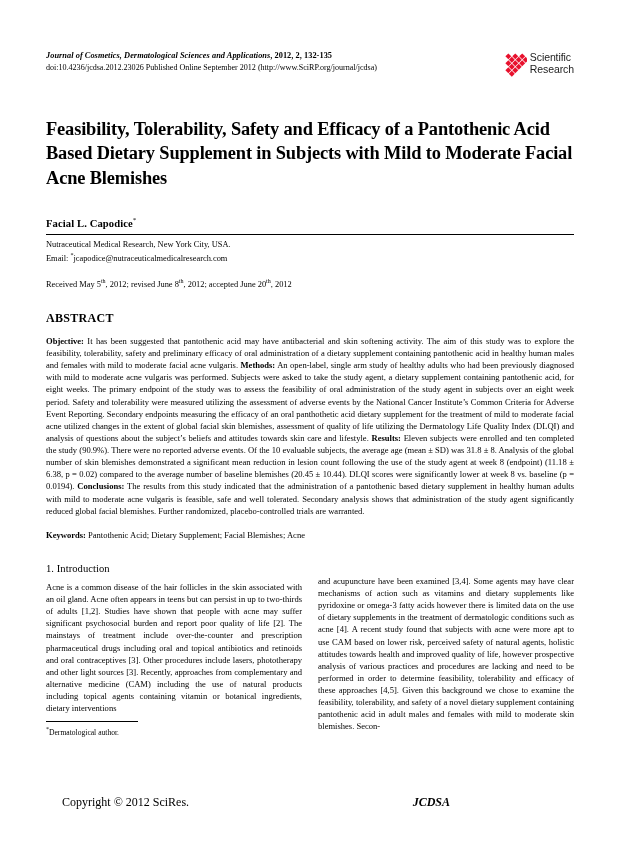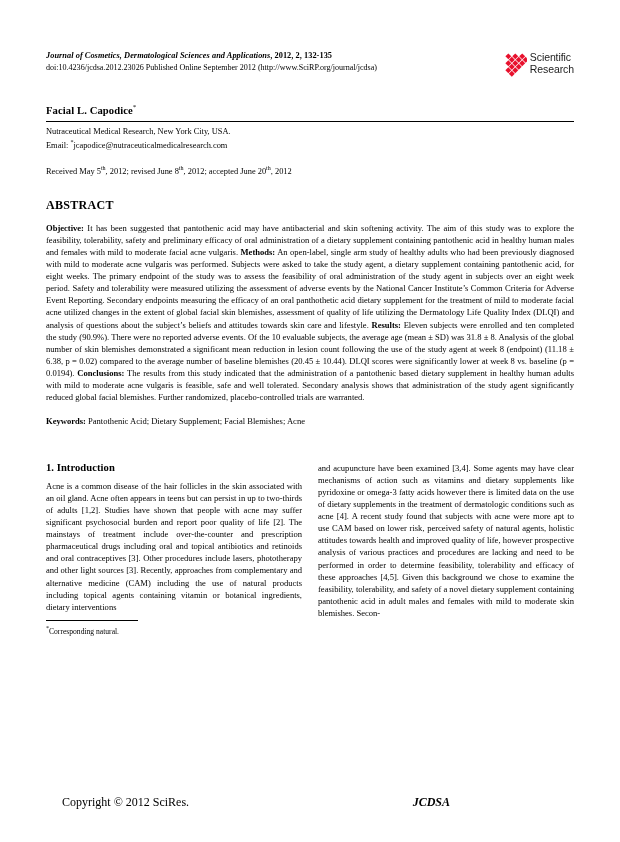--- a/index.html
+++ b/index.html
@@ -138,22 +138,22 @@
     margin-top: 22px;
     display: flex;
     gap: 16px;
   }
   .col {
     width: 256px;
     position: relative;
   }
   .sec-head {
     font-size: 10.6px;
-    font-weight: bold;
-    margin: 12px 0 7px 0;
+    font-weight: normal;
+    margin: 0 0 7px 0;
     letter-spacing: 0.05px;
   }
   .body-text {
     font-size: 8.55px;
     line-height: 1.42;
     text-align: justify;
     margin: 0;
   }
   .col-right .body-text { margin-top: 12px; }
 
@@ -219,41 +219,42 @@
             </g>
           </g>
         </svg>
         <div class="logo-text">
           <div>Scientific</div>
           <div>Research</div>
         </div>
       </div>
     </div>
 
+    <h1 class="title">Feasibility, Tolerability, Safety and Efficacy of a Pantothenic Acid Based Dietary Supplement in Subjects with Mild to Moderate Facial Acne Blemishes</h1>
 
     <div class="author"><span>Facial L. Capodice</span><sup>*</sup></div>
     <hr class="author-rule">
     <div class="affil">
       <div>Nutraceutical Medical Research, New York City, USA.</div>
       <div><span>Email: </span><sup>*</sup><span>jcapodice@nutraceuticalmedicalresearch.com</span></div>
     </div>
 
     <div class="dates"><span>Received May 5</span><sup>th</sup><span>, 2012; revised June 8</span><sup>th</sup><span>, 2012; accepted June 20</span><sup>th</sup><span>, 2012</span></div>
 
     <div class="abstract-head">ABSTRACT</div>
     <div class="abstract-body"><b>Objective:</b><span> It has been suggested that pantothenic acid may have antibacterial and skin softening activity. The aim of this study was to explore the feasibility, tolerability, safety and preliminary efficacy of oral administration of a dietary supplement containing pantothenic acid in healthy human males and females with mild to moderate facial acne vulgaris. </span><b>Methods:</b><span> An open-label, single arm study of healthy adults who had been previously diagnosed with mild to moderate acne vulgaris was performed. Subjects were asked to take the study agent, a dietary supplement containing pantothenic acid, for eight weeks. The primary endpoint of the study was to assess the feasibility of oral administration of the study agent in subjects over an eight week period. Safety and tolerability were measured utilizing the assessment of adverse events by the National Cancer Institute’s Common Criteria for Adverse Event Reporting. Secondary endpoints measuring the efficacy of an oral panthothetic acid dietary supplement for the treatment of mild to moderate facial acne utilized changes in the extent of global facial skin blemishes, assessment of quality of life utilizing the Dermatology Life Quality Index (DLQI) and analysis of questions about the subject’s beliefs and attitudes towards skin care and lifestyle. </span><b>Results:</b><span> Eleven subjects were enrolled and ten completed the study (90.9%). There were no reported adverse events. Of the 10 evaluable subjects, the average age (mean ± SD) was 31.8 ± 8. Analysis of the global number of skin blemishes demonstrated a significant mean reduction in lesion count following the use of the study agent at week 8 (endpoint) (11.18 ± 6.38, p = 0.02) compared to the average number of baseline blemishes (20.45 ± 10.44). DLQI scores were significantly lower at week 8 vs. baseline (p = 0.0194). </span><b>Conclusions:</b><span> The results from this study indicated that the administration of a pantothenic based dietary supplement in healthy human adults with mild to moderate acne vulgaris is feasible, safe and well tolerated. Secondary analysis shows that administration of the study agent significantly reduced global facial blemishes. Further randomized, placebo-controlled trials are warranted.</span></div>
 
     <div class="keywords"><b>Keywords:</b><span> Pantothenic Acid; Dietary Supplement; Facial Blemishes; Acne</span></div>
 
     <div class="columns">
       <div class="col col-left">
         <div class="sec-head">1. Introduction</div>
         <p class="body-text">Acne is a common disease of the hair follicles in the skin associated with an oil gland. Acne often appears in teens but can persist in up to two-thirds of adults [1,2]. Studies have shown that people with acne may suffer significant psychosocial burden and report poor quality of life [2]. The mainstays of treatment include over-the-counter and prescription pharmaceutical drugs including oral and topical antibiotics and retinoids and oral contraceptives [3]. Other procedures include lasers, phototherapy and other light sources [3]. Recently, approaches from complementary and alternative medicine (CAM) including the use of natural products including topical agents containing vitamin or botanical ingredients, dietary interventions</p>
         <hr class="footnote-rule">
-        <div class="footnote"><sup>*</sup><span>Corresponding natural.</span></div>
+        <div class="footnote"><sup>*</sup><span>Dermatological author.</span></div>
       </div>
       <div class="col col-right">
         <p class="body-text">and acupuncture have been examined [3,4]. Some agents may have clear mechanisms of action such as vitamins and dietary supplements like pyridoxine or omega-3 fatty acids however there is limited data on the use of dietary supplements in the treatment of dermatologic conditions such as acne [4]. A recent study found that subjects with acne were more apt to use CAM based on lower risk, perceived safety of natural agents, holistic attitudes towards health and improved quality of life, however prospective analysis of various practices and procedures are lacking and need to be performed in order to determine feasibility, tolerability and efficacy of these approaches [4,5]. Given this background we chose to examine the feasibility, tolerability, and safety of a novel dietary supplement containing pantothenic acid in adult males and females with mild to moderate skin blemishes. Secon-</p>
       </div>
     </div>
 
   </div>
 
   <div class="footer">
     <div>Copyright © 2012 SciRes.</div>

